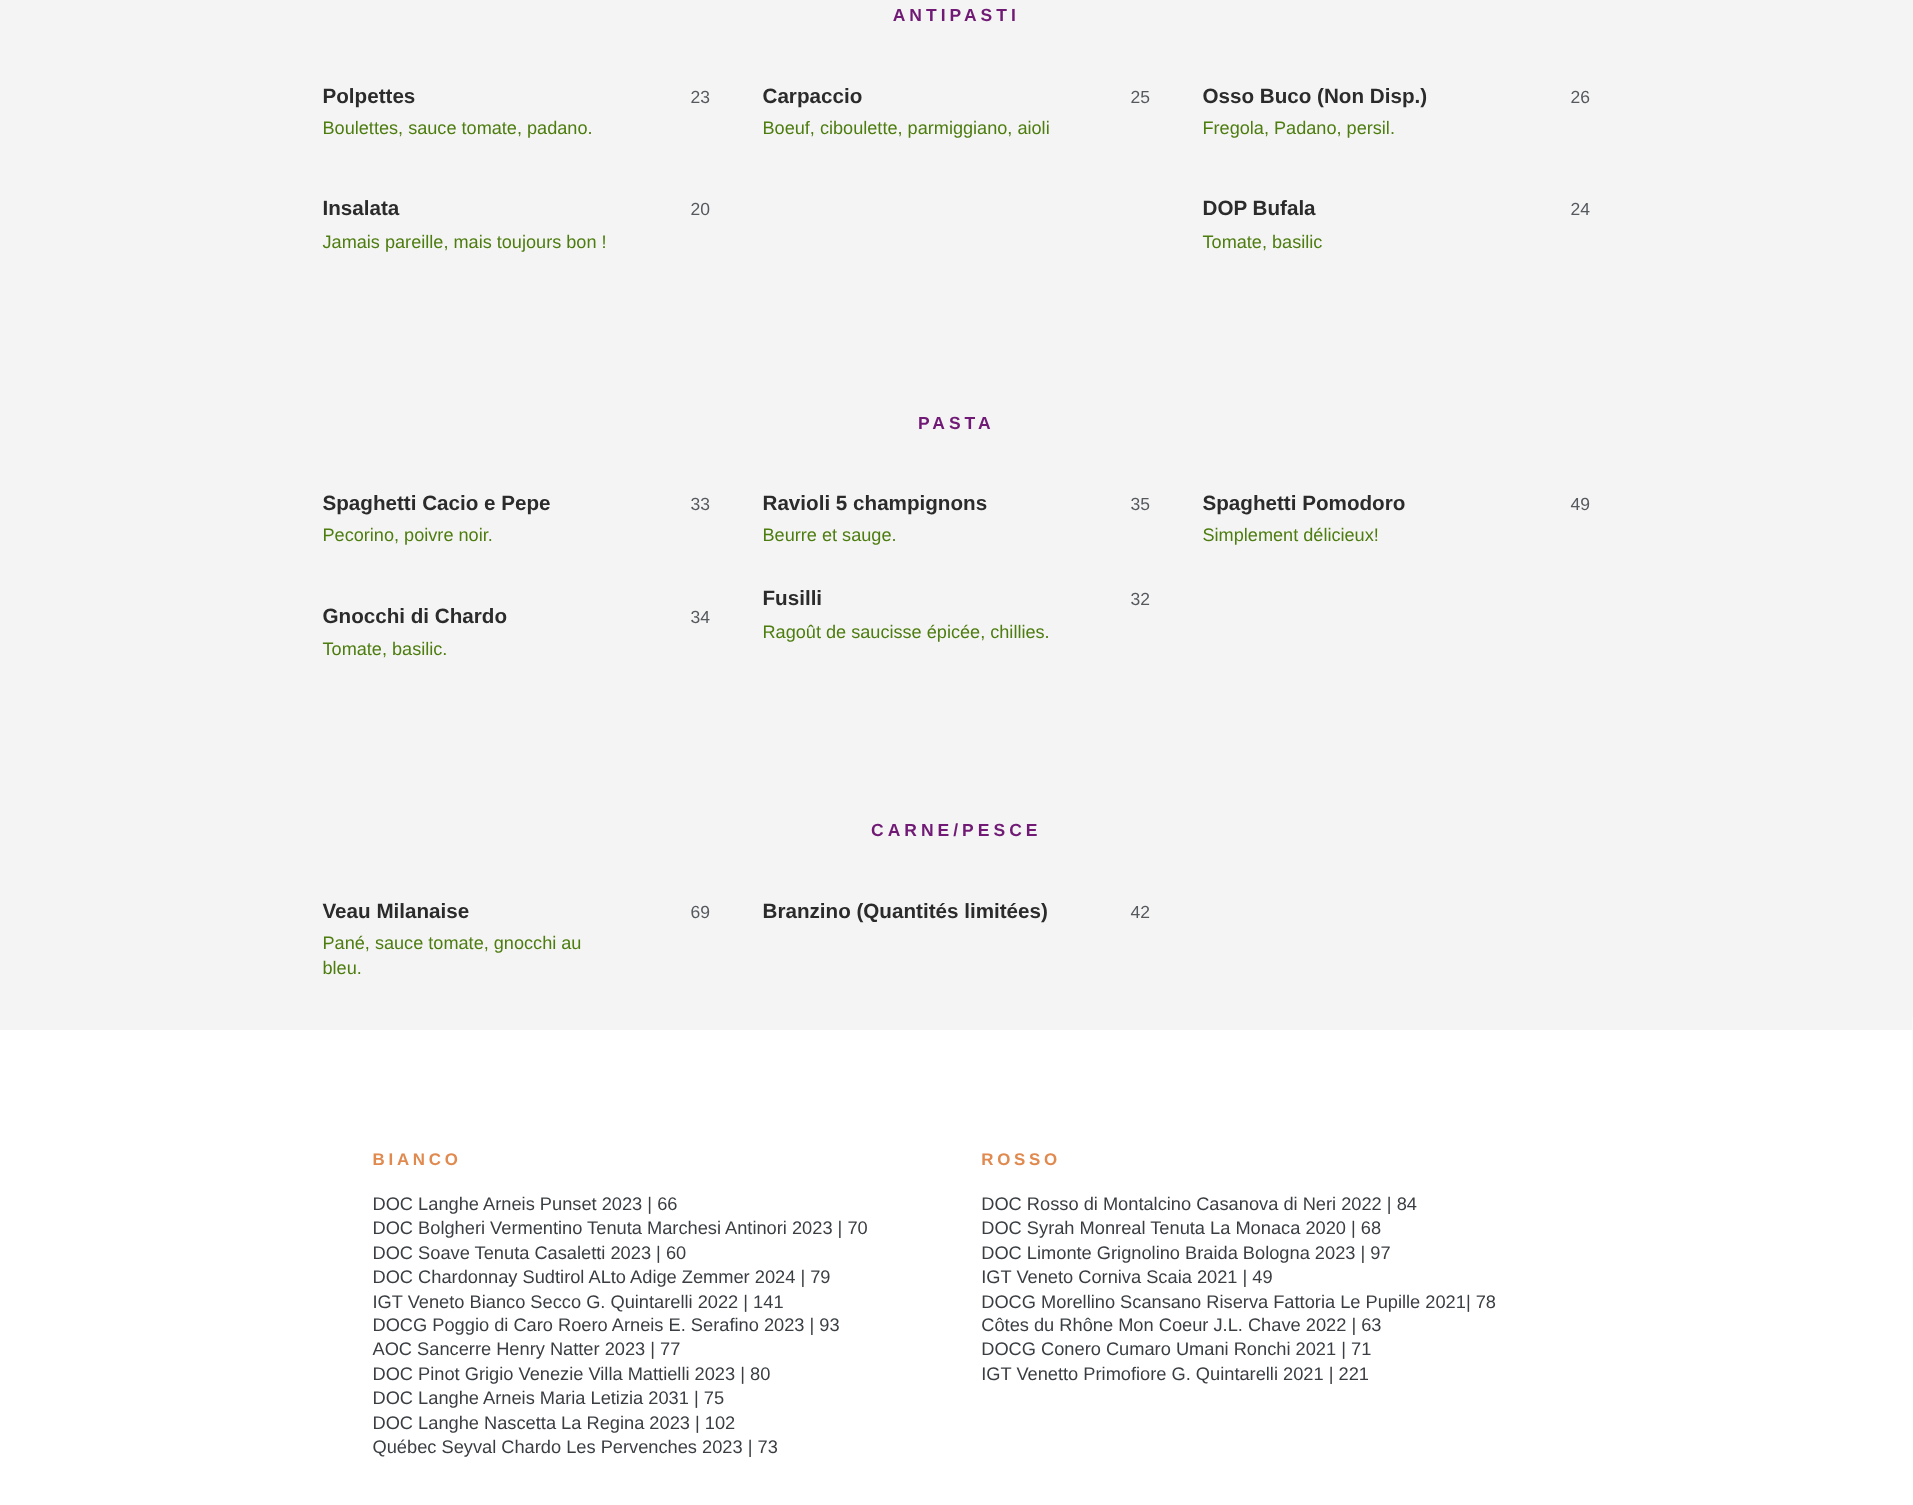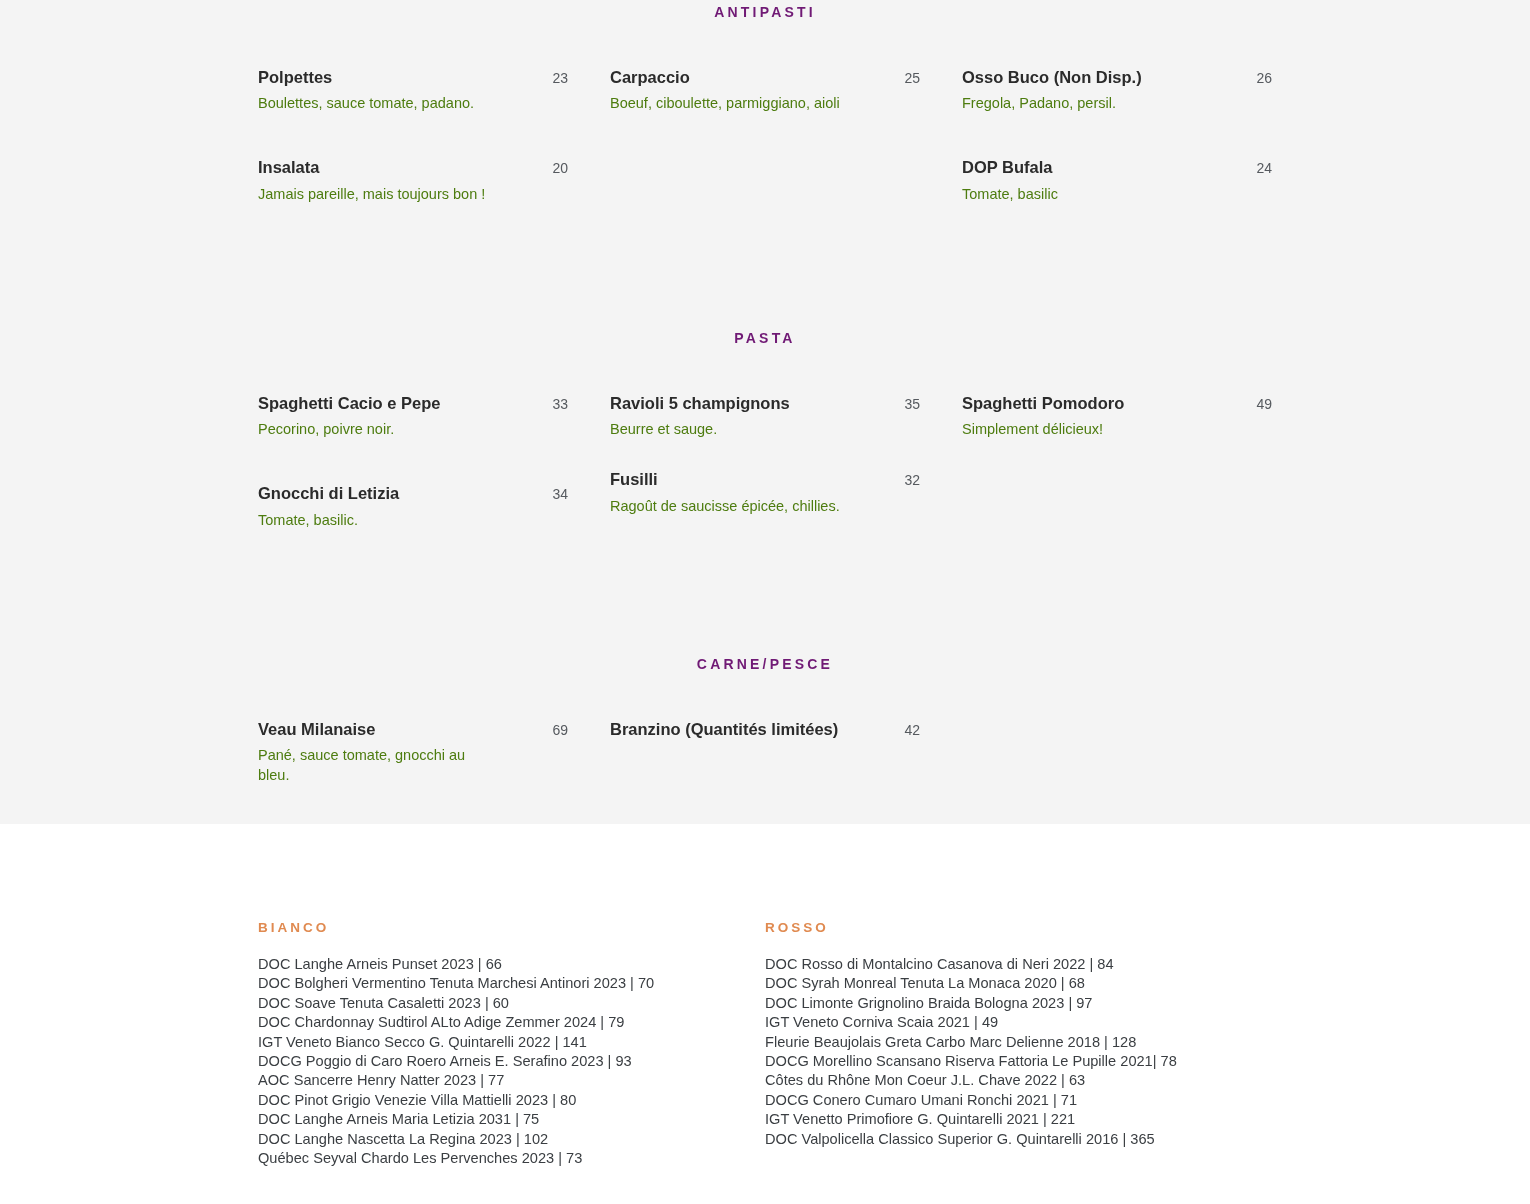--- a/index.html
+++ b/index.html
@@ -82,20 +82,21 @@
     margin-top: 5px;
     max-width: 250px;
   }
 
   
   .wine-panel {
     background: #ffffff;
     height: 380px;
     box-sizing: border-box;
     padding-top: 96px;
+    padding-left: 40px;
   }
 
   .wine-grid {
     display: flex;
     padding-left: 258px;
     padding-right: 258px;
     box-sizing: border-box;
   }
 
   .wine-col { width: 523px; }
@@ -173,21 +174,21 @@
       <div class="col col-1">
         <div class="menu-item">
           <div class="item-head">
             <span class="item-name">Spaghetti Cacio e Pepe</span>
             <span class="item-price">33</span>
           </div>
           <div class="item-desc">Pecorino, poivre noir.</div>
         </div>
         <div class="menu-item" style="margin-top:44px;">
           <div class="item-head">
-            <span class="item-name">Gnocchi di Letizia</span>
+            <span class="item-name">Gnocchi di Chardo</span>
             <span class="item-price">34</span>
           </div>
           <div class="item-desc">Tomate, basilic.</div>
         </div>
       </div>
       <div class="col col-2">
         <div class="menu-item">
           <div class="item-head">
             <span class="item-name">Ravioli 5 champignons</span>
             <span class="item-price">35</span>
@@ -258,22 +259,20 @@
         <div class="wine-line">Québec Seyval Chardo Les Pervenches 2023 | 73</div>
       </div>
     </div>
     <div class="wine-col">
       <div class="wine-heading">ROSSO</div>
       <div>
         <div class="wine-line">DOC Rosso di Montalcino Casanova di Neri 2022  | 84</div>
         <div class="wine-line">DOC Syrah Monreal Tenuta La Monaca 2020 | 68</div>
         <div class="wine-line">DOC Limonte Grignolino Braida Bologna 2023  | 97</div>
         <div class="wine-line">IGT  Veneto Corniva Scaia 2021 | 49</div>
-        <div class="wine-line">Fleurie Beaujolais Greta Carbo Marc Delienne 2018 | 128</div>
         <div class="wine-line">DOCG Morellino Scansano Riserva Fattoria Le Pupille 2021| 78</div>
         <div class="wine-line">Côtes du Rhône Mon Coeur J.L. Chave 2022 | 63</div>
         <div class="wine-line">DOCG Conero Cumaro Umani Ronchi 2021 | 71</div>
         <div class="wine-line">IGT Venetto Primofiore G. Quintarelli 2021 | 221</div>
-        <div class="wine-line">DOC Valpolicella Classico Superior G. Quintarelli 2016 | 365</div>
       </div>
     </div>
   </div>
 </div>
 
 </body></html>

